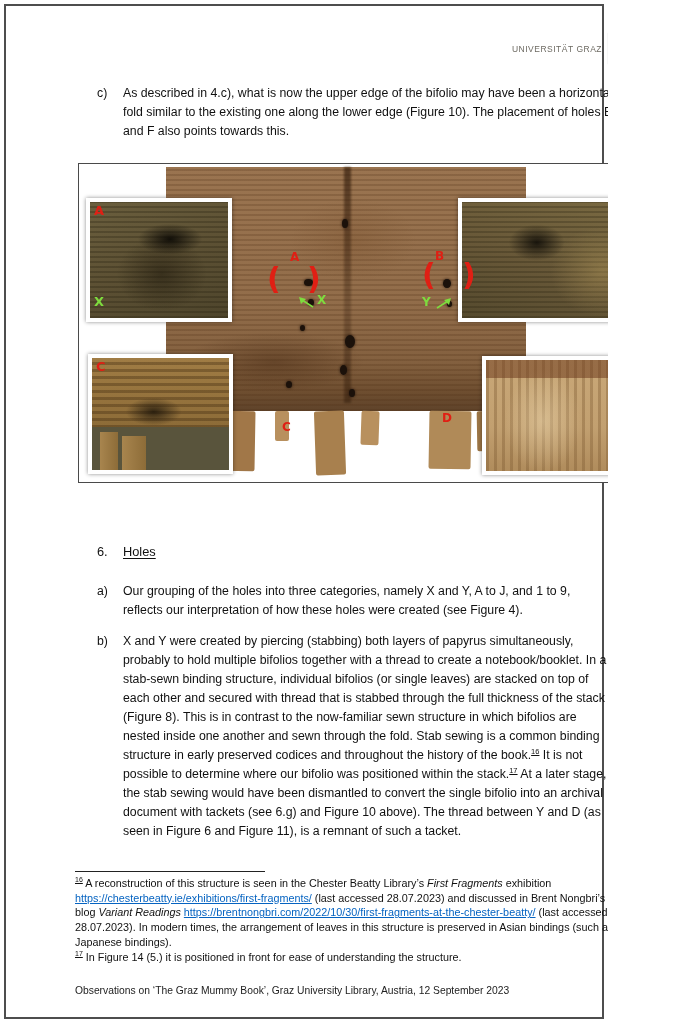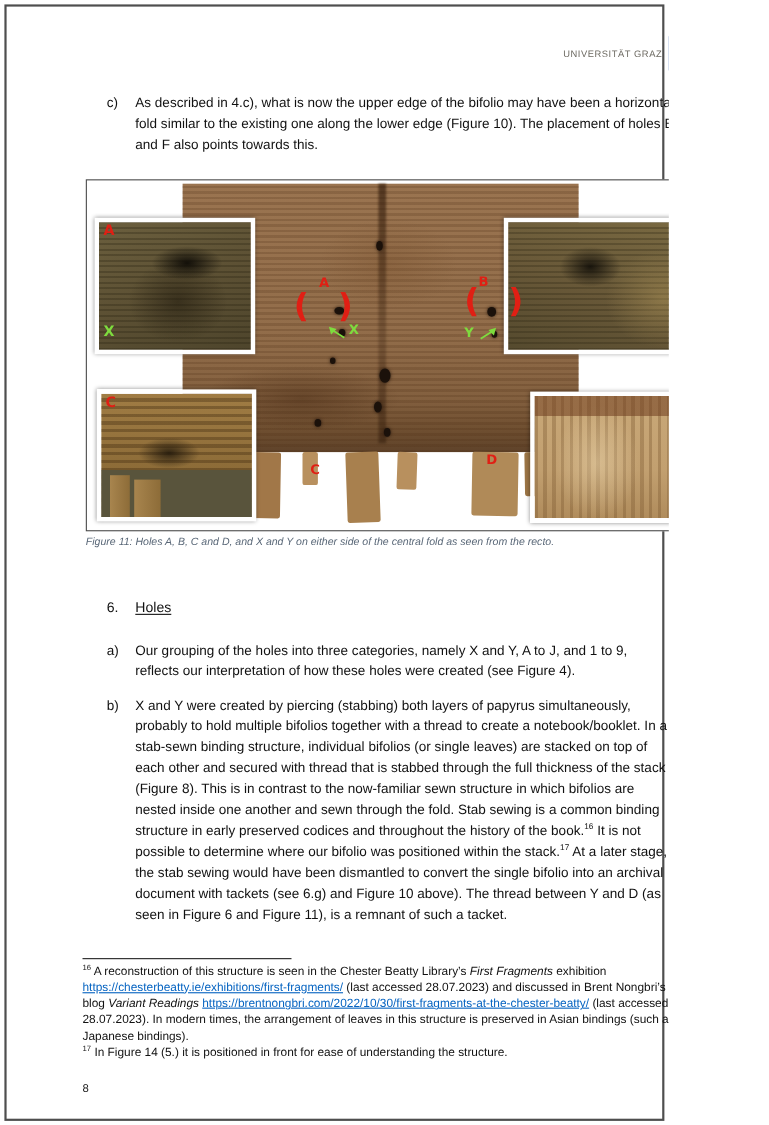--- a/index.html
+++ b/index.html
@@ -15,21 +15,21 @@
   .logo-yellow{position:absolute;right:0;top:0;width:22px;height:100%;background:#f6c500;}
   .logo-uni{position:absolute;right:1px;top:9px;width:22px;text-align:center;
             font-size:7.5px;font-weight:bold;color:#111;}
   .logo-graz{position:absolute;right:0;top:18px;width:22px;height:6px;background:#111;
              font-size:4px;color:#f6c500;text-align:center;line-height:6px;letter-spacing:.5px;font-weight:bold;}
 
   
   .li{position:absolute;display:flex;font-size:12.3px;line-height:19px;}
   .li .marker{width:26px;flex:0 0 26px;}
   .li .txt{flex:1;}
-  sup{font-size:7.5px;vertical-align:super;line-height:0;}
+  sup{font-size:7.5px;vertical-align:super;line-height:0;text-decoration:underline;}
 
   .section-head{position:absolute;left:97px;top:544px;display:flex;font-size:12.8px;}
   .section-head .num{width:26px;}
   .section-head .title{text-decoration:underline;text-underline-offset:2px;}
 
   
   .figure{position:absolute;left:78px;top:163px;width:555px;height:320px;background:#fff;
           border:1px solid #4a4a4a;box-sizing:border-box;}
   .papyrus{position:absolute;left:87px;top:3px;width:360px;height:244px;
            background:
@@ -166,21 +166,20 @@
     <span class="lbl green lbl-sm" style="left:343px;top:131px;">Y</span>
     <svg class="arrow" style="left:356px;top:133px;" width="18" height="13" viewBox="0 0 18 13">
       <line x1="2" y1="11" x2="13" y2="4" stroke="#7edc3e" stroke-width="1.6"></line>
       <path d="M16 1 L9 3 L14 8 Z" fill="#7edc3e"></path>
     </svg>
 
     <span class="lbl red lbl-sm" style="left:203px;top:256px;">C</span>
     <span class="lbl red lbl-sm" style="left:363px;top:247px;">D</span>
   </div>
 
-  <div class="caption">Figure 11: Holes A, B, C and D, and X and Y on either side of the central fold as seen from the recto.</div>
 
   <div class="section-head">
     <span class="num">6.</span>
     <span class="title">Holes</span>
   </div>
 
   <div class="li" style="left:97px;top:582px;width:516px;">
     <span class="marker">a)</span>
     <span class="txt">Our grouping of the holes into three categories, namely X and Y, A to J, and 1 to 9, reflects our interpretation of how these holes were created (see Figure 4).</span>
   </div>
@@ -190,15 +189,16 @@
     <span class="txt"><span>X and Y were created by piercing (stabbing) both layers of papyrus simultaneously, probably to hold multiple bifolios together with a thread to create a notebook/booklet. In a stab-sewn binding structure, individual bifolios (or single leaves) are stacked on top of each other and secured with thread that is stabbed through the full thickness of the stack (Figure 8). This is in contrast to the now-familiar sewn structure in which bifolios are nested inside one another and sewn through the fold. Stab sewing is a common binding structure in early preserved codices and throughout the history of the book.</span><sup>16</sup><span> It is not possible to determine where our bifolio was positioned within the stack.</span><sup>17</sup><span> At a later stage, the stab sewing would have been dismantled to convert the single bifolio into an archival document with tackets (see 6.g) and Figure 10 above). The thread between Y and D (as seen in Figure 6 and Figure 11), is a remnant of such a tacket.</span></span>
   </div>
 
   <div class="fn-rule"></div>
   <div class="footnotes">
     <div><sup class="fn-sup">16</sup><span> A reconstruction of this structure is seen in the Chester Beatty Library’s </span><span class="it">First Fragments</span><span> exhibition </span><a href="#">https://chesterbeatty.ie/exhibitions/first-fragments/</a><span> (last accessed 28.07.2023) and discussed in Brent Nongbri’s blog </span><span class="it">Variant Readings</span><span> </span><a href="#">https://brentnongbri.com/2022/10/30/first-fragments-at-the-chester-beatty/</a><span> (last accessed 28.07.2023). In modern times, the arrangement of leaves in this structure is preserved in Asian bindings (such as Japanese bindings).</span></div>
     <div><sup class="fn-sup">17</sup><span> In Figure 14 (5.) it is positioned in front for ease of understanding the structure.</span></div>
   </div>
 
   <div class="footer">
+    <span>Observations on ‘The Graz Mummy Book’, Graz University Library, Austria, 12 September 2023</span>
     <span>8</span>
   </div>
 </div>
 
 </body></html>

